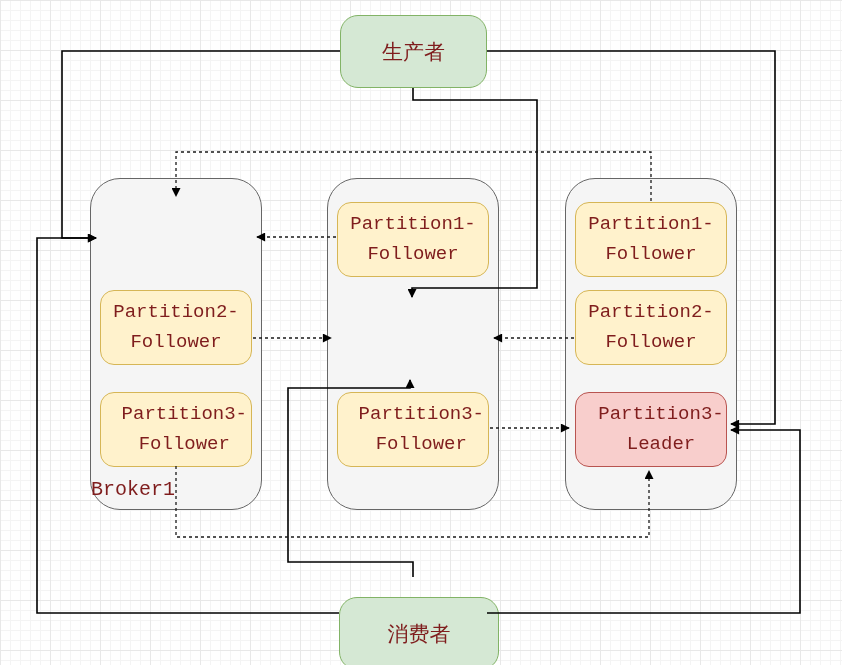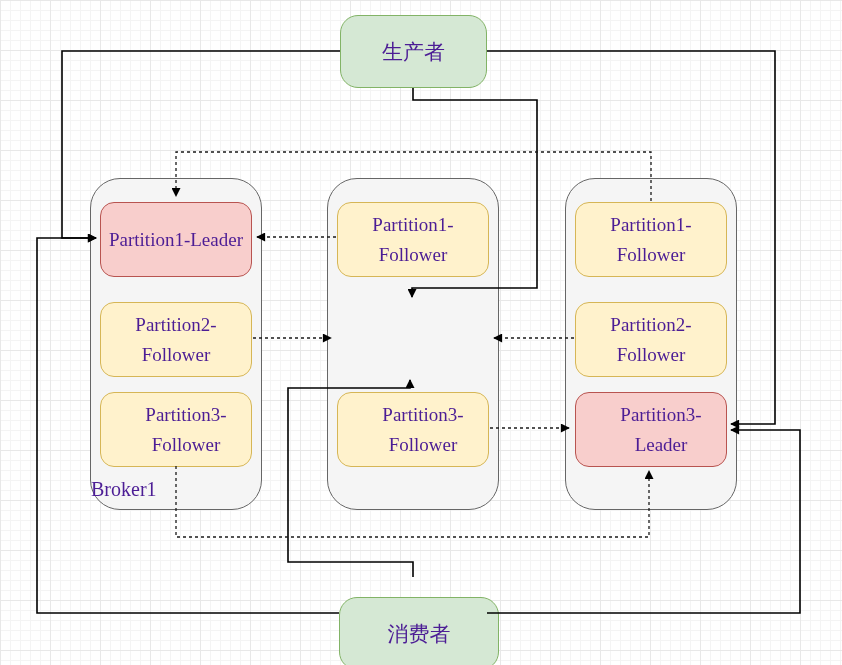--- a/index.html
+++ b/index.html
@@ -1,18 +1,18 @@
 <!DOCTYPE html>
 <html><head>
 <meta charset="utf-8">
 <style>
   html,body{margin:0;padding:0;}
   .canvas{
     position:relative;width:842px;height:665px;overflow:hidden;
-    font-family:Liberation Serif, serif;color:#4c1d95;
+    font-family:Liberation Mono, monospace;color:#7f1d1d;
     background-color:#ffffff;
     background-image:
       linear-gradient(#e8e8e8 1px, transparent 1px),
       linear-gradient(90deg, #e8e8e8 1px, transparent 1px),
       linear-gradient(#f4f4f4 1px, transparent 1px),
       linear-gradient(90deg, #f4f4f4 1px, transparent 1px);
     background-size:50px 50px,50px 50px,10px 10px,10px 10px;
   }
   .node{position:absolute;box-sizing:border-box;display:flex;align-items:center;justify-content:center;text-align:center;}
   .endpoint{
@@ -26,21 +26,21 @@
   .broker-label{
     position:absolute;left:0;bottom:8px;width:100%;text-align:left;
     font-size:20px;
   }
   .partition{
     position:absolute;left:9px;width:152px;height:75px;box-sizing:border-box;
     display:flex;align-items:center;justify-content:center;text-align:center;
     border-radius:14px;font-size:19px;line-height:1.55;padding:2px 4px;
   }
   .partition.row1{top:23px;}
-  .partition.row2{top:123px;}
+  .partition.row2{top:111px;}
   .partition.row3{top:213px;padding-left:24px;}
   .leader{background:#f8cecc;border:1.4px solid #b85450;}
   .follower{background:#fff2cc;border:1.4px solid #d6b656;justify-content:flex-end;}
   svg.edges{position:absolute;left:0;top:0;z-index:5;pointer-events:none;}
   .edge-solid{fill:none;stroke:#000000;stroke-width:1.6;}
   .edge-dashed{fill:none;stroke:#1a1a1a;stroke-width:1.3;stroke-dasharray:3 3;}
 </style>
 </head>
 <body>
 
@@ -48,23 +48,20 @@
 
   <div class="node endpoint" style="left:340px;top:15px;width:147px;height:73px;">
     <span>生产者</span>
   </div>
 
   <div class="node endpoint" style="left:339px;top:597px;width:160px;height:73px;">
     <span>消费者</span>
   </div>
 
   <div class="broker" style="left:90px;top:178px;width:172px;height:332px;">
-    <div class="partition leader row1">
-      <span>Partition1-Leader</span>
-    </div>
     <div class="partition follower row2">
       <span>Partition2-Follower</span>
     </div>
     <div class="partition follower row3">
       <span>Partition3-Follower</span>
     </div>
     <div class="broker-label">Broker1</div>
   </div>
 
   <div class="broker" style="left:327px;top:178px;width:172px;height:332px;">

